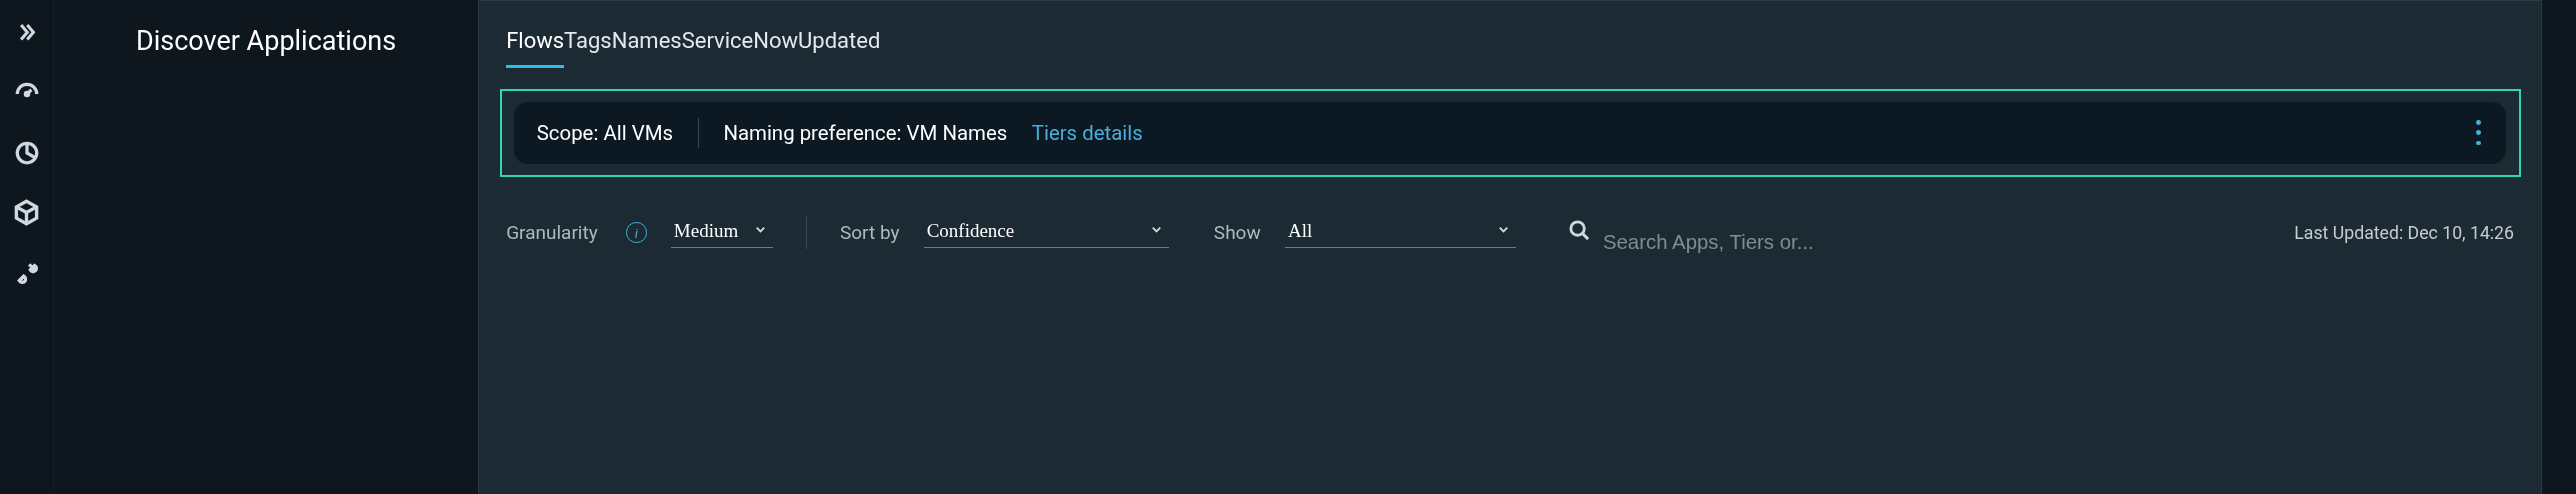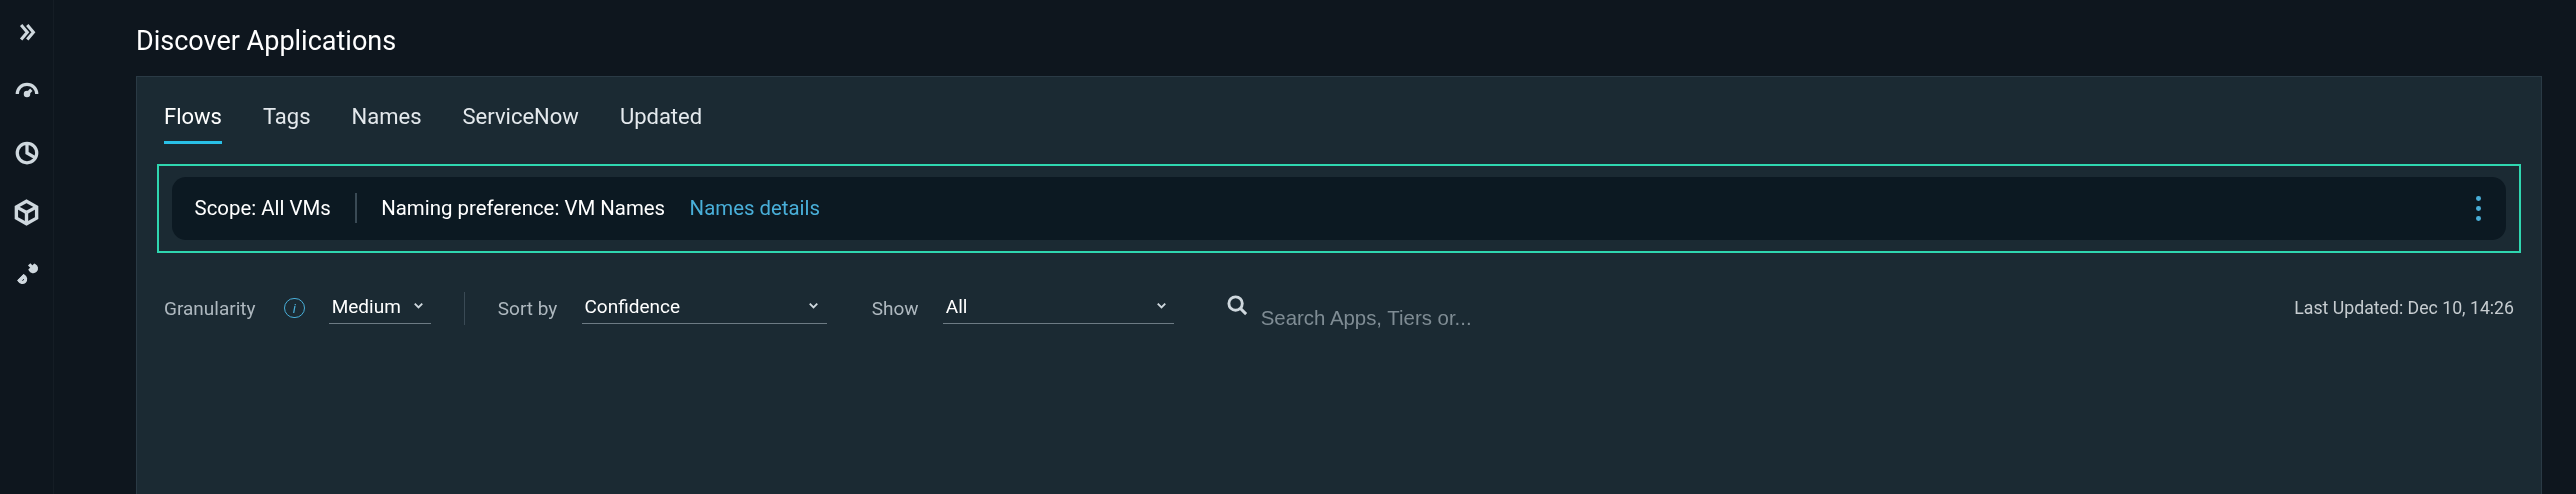--- a/index.html
+++ b/index.html
@@ -33,21 +33,21 @@
     align-items: center;
     justify-content: center;
     color: #cfd8de;
     cursor: pointer;
   }
   .side-rail svg { stroke: #cfd8de; fill: none; stroke-width: 3; }
 
   .main {
     flex: 1;
     display: flex;
-    flex-direction: column;
+    flex-direction: row;
   }
   .page-title-row {
     padding: 24.5px 0 19px 82px;
   }
   .page-title {
     font-size: 27px;
     font-weight: 400;
     color: #ffffff;
   }
 
@@ -56,21 +56,20 @@
     border: 1.4px solid #2a3a45;
     border-top: 1.4px solid #2a3a45;
     background: #1b2a33;
     flex: 1;
     padding: 0;
     position: relative;
   }
 
   .tabs {
     display: flex;
-    gap: 41px;
     padding: 27px 27px 0 27px;
   }
   .tab {
     font-size: 22px;
     color: #e4e9ed;
     padding-bottom: 12.2px;
     cursor: pointer;
     border-bottom: 3.4px solid transparent;
   }
   .tab.active {
@@ -152,20 +151,21 @@
   }
   .select {
     display: inline-flex;
     align-items: center;
     gap: 9.5px;
     border-bottom: 1.4px solid #6d7b84;
     padding: 2.7px 5.4px 5.4px 2.7px;
     color: #ffffff;
     cursor: pointer;
     min-width: 102px;
+    font-family: Liberation Serif, serif;
   }
   .select.wide { min-width: 245px; }
   .select.med  { min-width: 231px; }
   .select .sel-val { flex: 1; font-size: 19px; }
   .select .chev { color: #9aa7ae; }
   .sep-v {
     width: 1.4px; height: 33px; background: #3a4a55; margin: 0 8.2px;
   }
   .search-wrap {
     display: flex;
@@ -245,21 +245,21 @@
         <div class="tab">Names</div>
         <div class="tab">ServiceNow</div>
         <div class="tab">Updated</div>
       </div>
 
       <div class="scope-card">
         <div class="scope-inner">
           <span class="scope-text">Scope: All VMs</span>
           <span class="divider-v"></span>
           <span class="scope-text">Naming preference: VM Names</span>
-          <span class="view-details">Names details</span>
+          <span class="view-details">Tiers details</span>
           <span class="scope-spacer"></span>
           <div class="kebab">
             <span></span>
               <span></span>
               <span></span>
           </div>
         </div>
       </div>
 
       <div class="controls-row">

